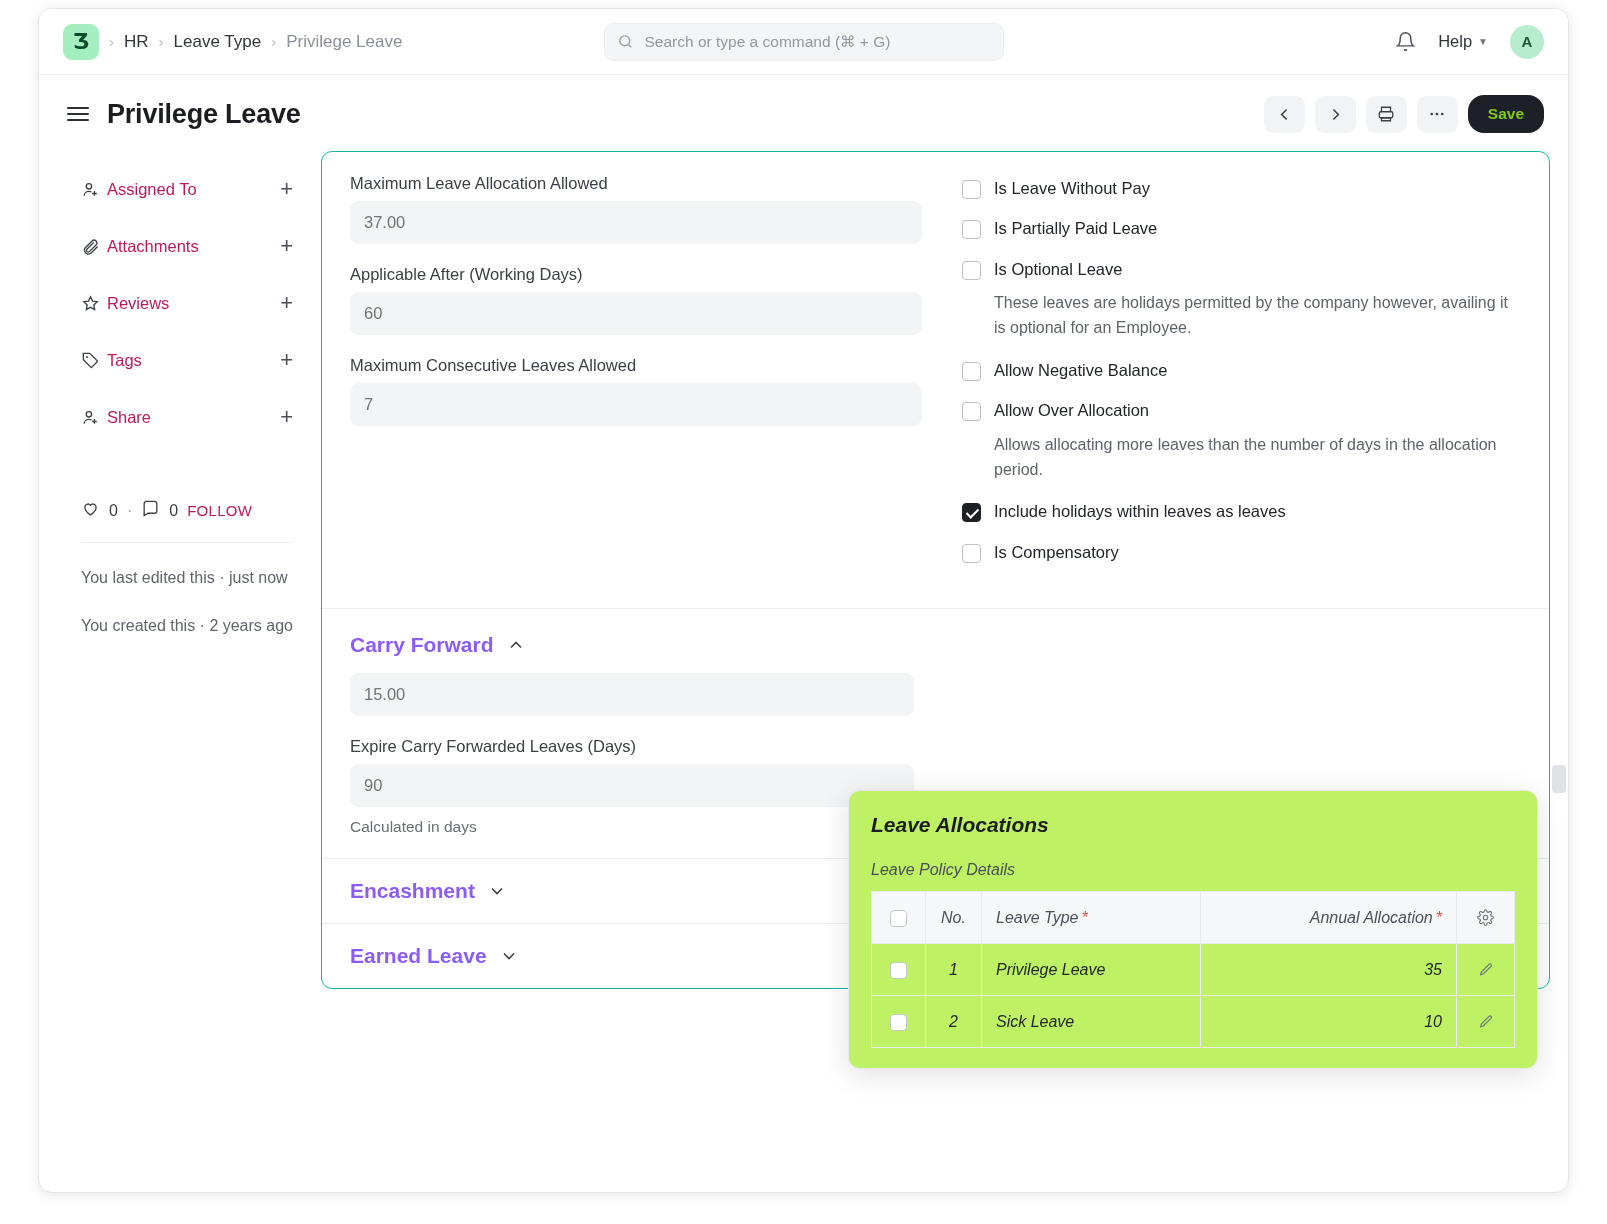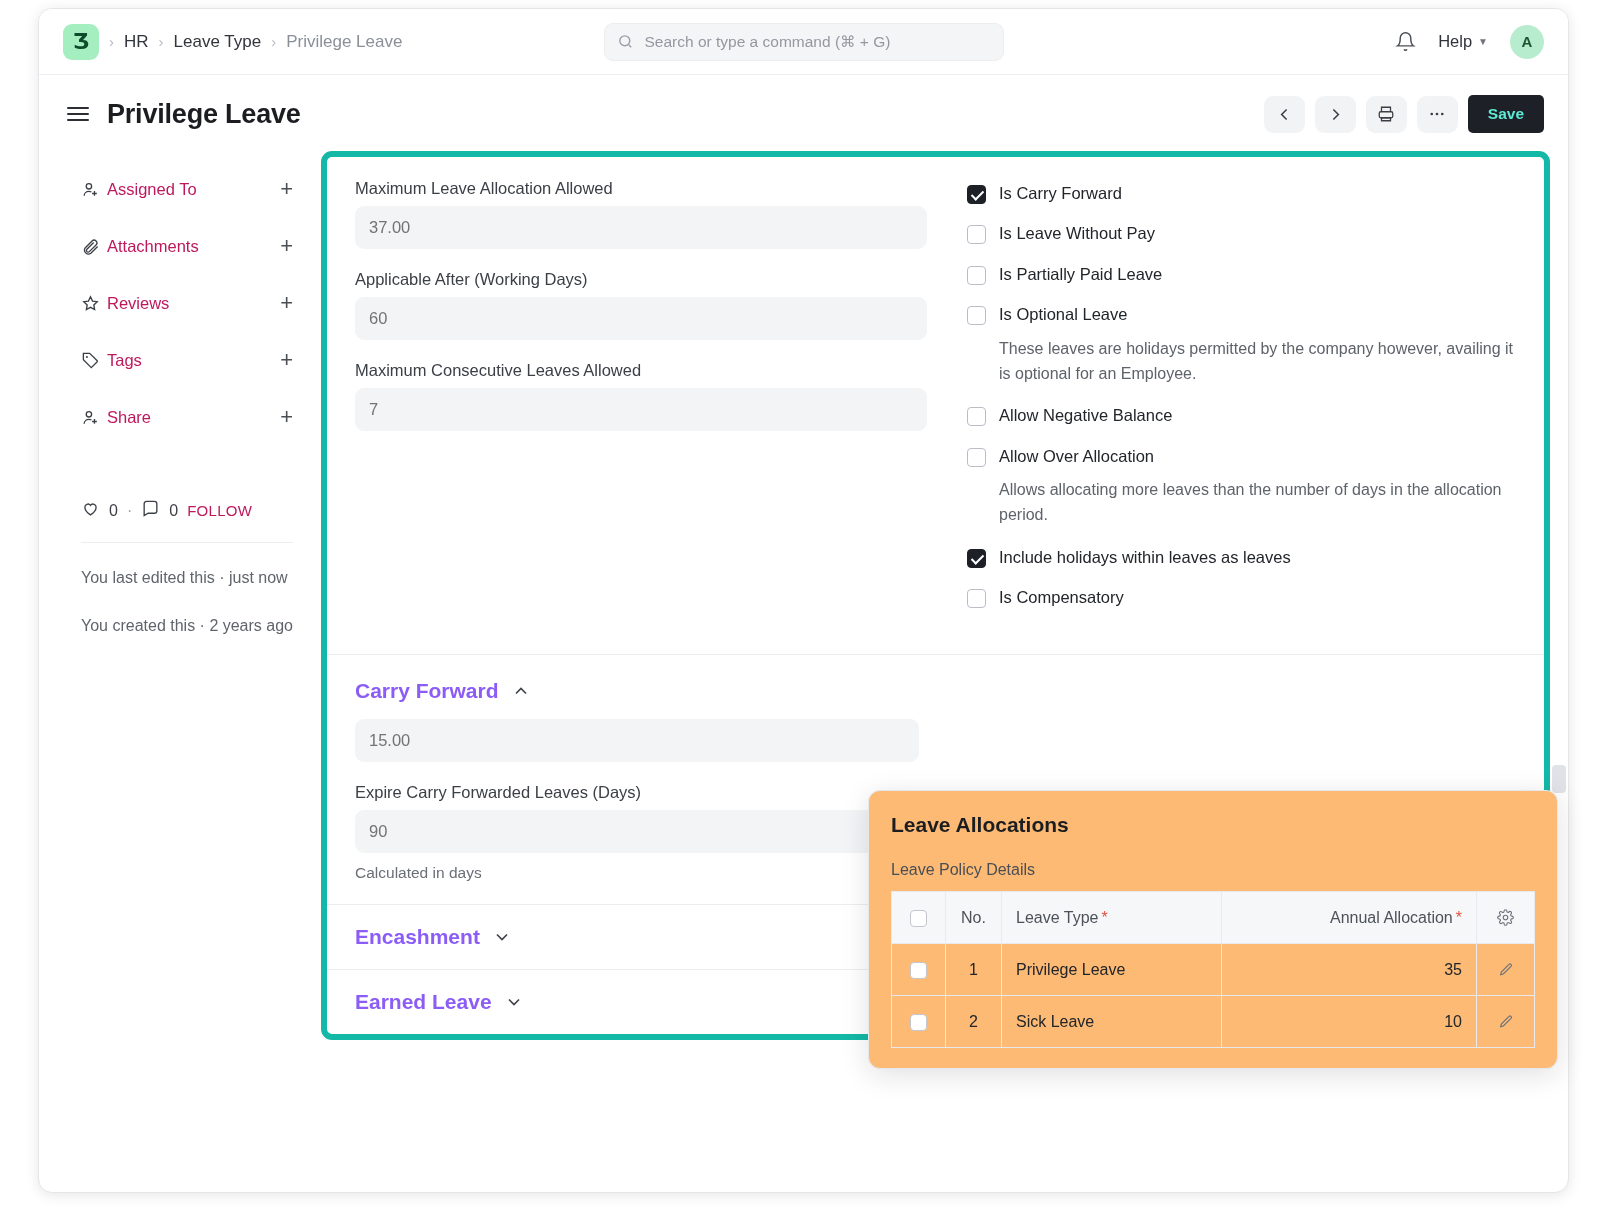--- a/index.html
+++ b/index.html
@@ -84,22 +84,22 @@
   .page-title { font-size: 27px; font-weight: 700; color: #1b1d21; letter-spacing: -0.2px; }
   .head-actions { margin-left: auto; display: flex; align-items: center; gap: 10px; }
   .icon-btn {
     width: 41px; height: 37px;
     background: #f2f3f5; border: none; border-radius: 9px;
     display: flex; align-items: center; justify-content: center;
     color: #3b3f45; cursor: pointer;
   }
   .save-btn {
     height: 38px; padding: 0 20px;
-    background: #1d2127; color: #5eead4;
-    border: none; border-radius: 5px;
+    background: #1d2127; color: #84cc16;
+    border: none; border-radius: 16px;
     font-size: 15.5px; font-weight: 600; cursor: pointer;
     font-family: "Liberation Sans", sans-serif;
   }
 
   
   .body-area { display: flex; padding: 0 0 0 0; }
   .sidebar { width: 282px; padding: 22px 28px 0 42px; flex: none; }
   .side-row {
     display: flex; align-items: center;
     height: 40px; margin-bottom: 17px;
@@ -116,21 +116,21 @@
     border-bottom: 1px solid #ebedef;
   }
   .dot-sep { color: #9ba0a7; }
   .follow { letter-spacing: .3px; font-size: 15px; color: #be185d; }
   .meta-line { margin-top: 22px; font-size: 16px; color: #60646b; line-height: 1.65; }
 
   
   .main {
     flex: 1;
     margin: 4px 18px 0 0;
-    border: 6px solid #14b8a6;
+    border: 1px solid #14b8a6;
     border-radius: 11px;
     background: #fff;
     overflow: hidden;
   }
   .section-cols { display: flex; padding: 22px 28px 26px 28px; gap: 40px; }
   .col-left { width: 572px; }
   .col-right { flex: 1; padding-top: 4px; }
   .field-label { font-size: 16.5px; color: #3c4046; margin-bottom: 8px; }
   .field-input {
     width: 100%; height: 43px;
@@ -173,27 +173,28 @@
   .calc-note { font-size: 15.5px; color: #6a6e76; margin-top: -10px; }
   .collapse-bar {
     border-top: 1px solid #ebedef;
     padding: 20px 28px;
     display: flex; align-items: center; gap: 12px;
   }
 
   
   .dialog {
     position: absolute;
-    left: 868px; top: 790px;
+    left: 848px; top: 790px;
     width: 690px;
-    background: #fdba74;
+    background: #bef264;
     border: 1px solid #e6e8eb;
     border-radius: 12px;
     box-shadow: 0 6px 28px rgba(20,24,30,0.13);
     padding: 22px 22px 20px 22px;
+    font-style: italic;
   }
   .dialog-title { font-size: 21px; font-weight: 700; color: #1b1d21; margin-bottom: 24px; }
   .dialog-sub { font-size: 16px; color: #4a4e55; margin-bottom: 12px; }
   table.grid { width: 100%; border-collapse: collapse; }
   table.grid th, table.grid td {
     border: 1px solid #e8eaed;
     font-size: 16px;
     color: #22252a;
     height: 52px;
     padding: 0 14px;
@@ -386,24 +387,20 @@
 
           <div class="field-label">Applicable After (Working Days)</div>
           <input class="field-input" value="60" style="">
 
           <div class="field-label">Maximum Consecutive Leaves Allowed</div>
           <input class="field-input" value="7" style="">
         </div>
 
         <div class="col-right">
 
-          <div class="check-row">
-            <span class="cb checked"></span>
-            <span class="check-label">Is Carry Forward</span>
-          </div>
 
           <div class="check-row">
             <span class="cb"></span>
             <span class="check-label">Is Leave Without Pay</span>
           </div>
 
           <div class="check-row">
             <span class="cb"></span>
             <span class="check-label">Is Partially Paid Leave</span>
           </div>

